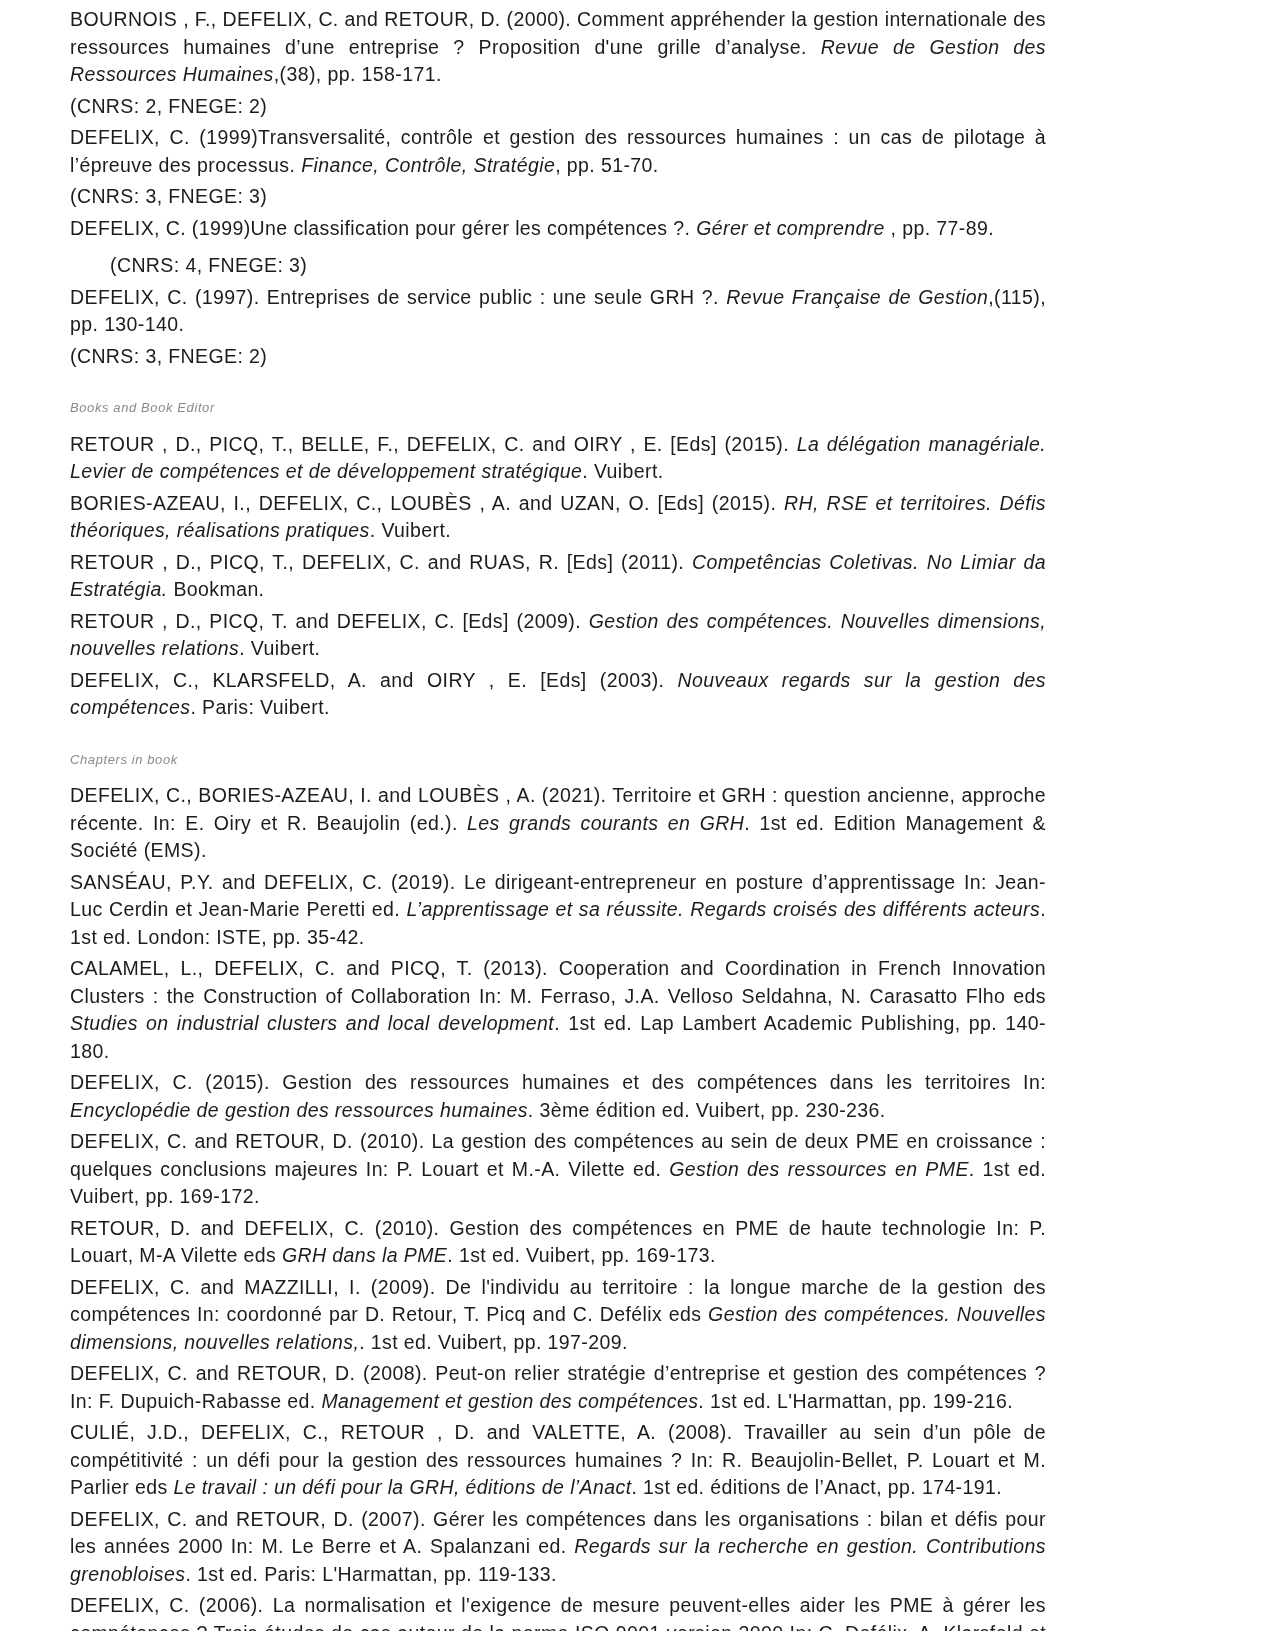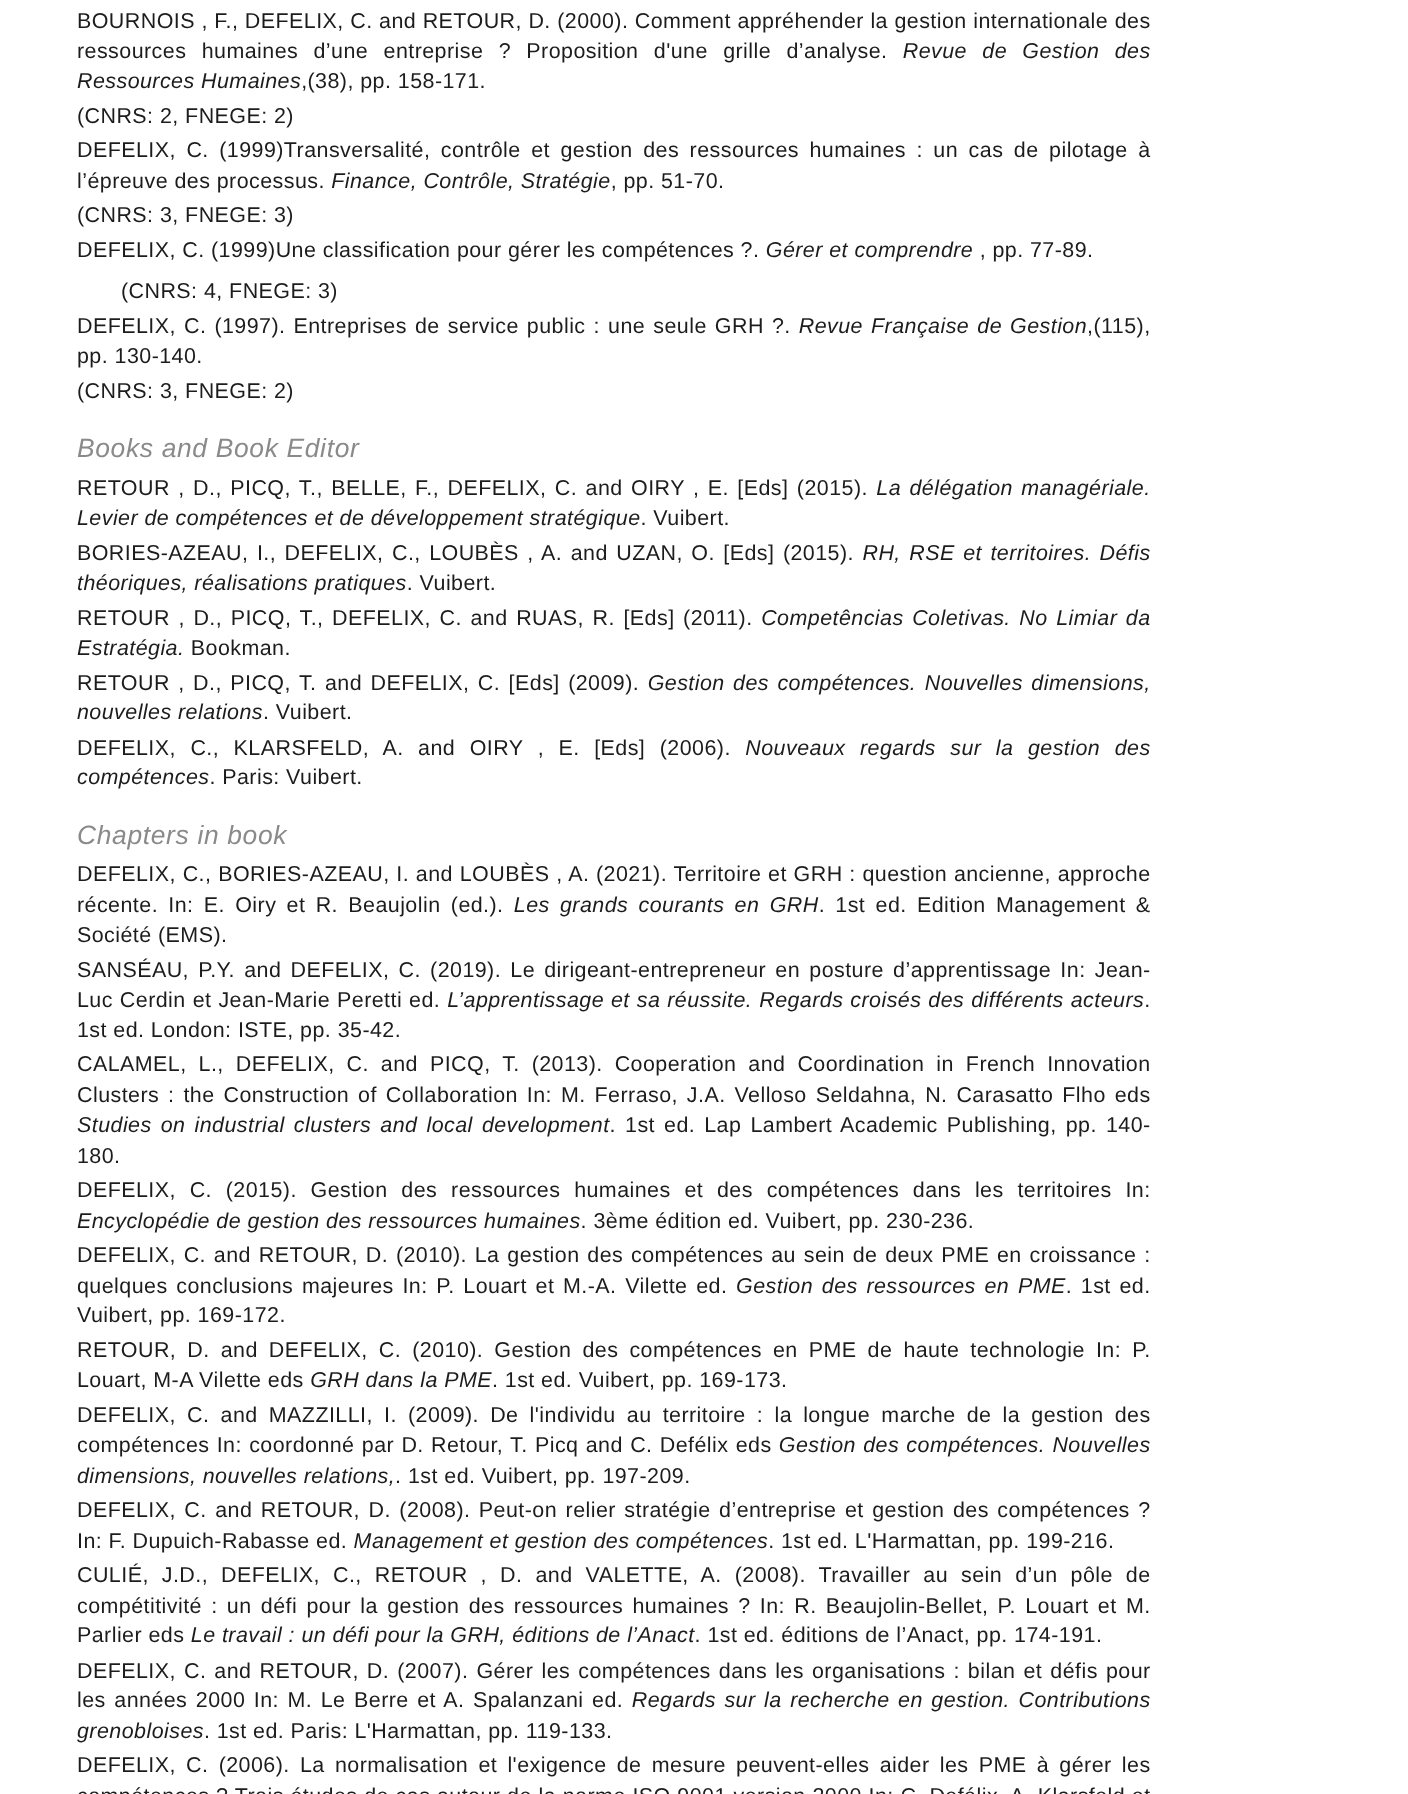--- a/index.html
+++ b/index.html
@@ -28,21 +28,21 @@
   p.rating {
     margin: 0 0 4px 0;
     text-align: left;
   }
   p.spaced { margin-top: 10px; margin-left: 40px; }
   .it { font-style: italic; }
   h2.section-heading {
     color: var(--heading);
     font-style: italic;
     font-weight: normal;
-    font-size: 24px;
+    font-size: 13px;
     letter-spacing: 0.6px;
     margin: 24px 0 9px 0;
     line-height: 27.5px;
   }
   section { margin: 0; }
 </style>
 </head>
 <body>
 
 <div class="page">
@@ -56,21 +56,21 @@
         <p class="rating spaced"><span>(CNRS: 4, FNEGE: 3)</span></p>
         <p class="ref"><span>DEFELIX, C. (1997). Entreprises de service public : une seule GRH ?. </span><span class="it">Revue Française de Gestion</span><span>,(115), pp. 130-140.</span></p>
         <p class="rating"><span>(CNRS: 3, FNEGE: 2)</span></p>
       </section>
       <section>
         <h2 class="section-heading">Books and Book Editor</h2>
         <p class="ref"><span>RETOUR , D., PICQ, T., BELLE, F., DEFELIX, C. and OIRY , E. [Eds] (2015). </span><span class="it">La délégation managériale. Levier de compétences et de développement stratégique</span><span>. Vuibert.</span></p>
         <p class="ref"><span>BORIES-AZEAU, I., DEFELIX, C., LOUBÈS , A. and UZAN, O. [Eds] (2015). </span><span class="it">RH, RSE et territoires. Défis théoriques, réalisations pratiques</span><span>. Vuibert.</span></p>
         <p class="ref"><span>RETOUR , D., PICQ, T., DEFELIX, C. and RUAS, R. [Eds] (2011). </span><span class="it">Competências Coletivas. No Limiar da Estratégia.</span><span> Bookman.</span></p>
         <p class="ref"><span>RETOUR , D., PICQ, T. and DEFELIX, C. [Eds] (2009). </span><span class="it">Gestion des compétences. Nouvelles dimensions, nouvelles relations</span><span>. Vuibert.</span></p>
-        <p class="ref"><span>DEFELIX, C., KLARSFELD, A. and OIRY , E. [Eds] (2006). </span><span class="it">Nouveaux regards sur la gestion des compétences</span><span>. Paris: Vuibert.</span></p>
+        <p class="ref"><span>DEFELIX, C., KLARSFELD, A. and OIRY , E. [Eds] (2003). </span><span class="it">Nouveaux regards sur la gestion des compétences</span><span>. Paris: Vuibert.</span></p>
       </section>
       <section>
         <h2 class="section-heading">Chapters in book</h2>
         <p class="ref"><span>DEFELIX, C., BORIES-AZEAU, I. and LOUBÈS , A. (2021). Territoire et GRH : question ancienne, approche récente. In: E. Oiry et R. Beaujolin (ed.). </span><span class="it">Les grands courants en GRH</span><span>. 1st ed. Edition Management &amp; Société (EMS).</span></p>
         <p class="ref"><span>SANSÉAU, P.Y. and DEFELIX, C. (2019). Le dirigeant-entrepreneur en posture d’apprentissage In: Jean-Luc Cerdin et Jean-Marie Peretti ed. </span><span class="it">L’apprentissage et sa réussite. Regards croisés des différents acteurs</span><span>. 1st ed. London: ISTE, pp. 35-42.</span></p>
         <p class="ref"><span>CALAMEL, L., DEFELIX, C. and PICQ, T. (2013). Cooperation and Coordination in French Innovation Clusters : the Construction of Collaboration In: M. Ferraso, J.A. Velloso Seldahna, N. Carasatto Flho eds </span><span class="it">Studies on industrial clusters and local development</span><span>. 1st ed. Lap Lambert Academic Publishing, pp. 140-180.</span></p>
         <p class="ref"><span>DEFELIX, C. (2015). Gestion des ressources humaines et des compétences dans les territoires In: </span><span class="it">Encyclopédie de gestion des ressources humaines</span><span>. 3ème édition ed. Vuibert, pp. 230-236.</span></p>
         <p class="ref"><span>DEFELIX, C. and RETOUR, D. (2010). La gestion des compétences au sein de deux PME en croissance : quelques conclusions majeures In: P. Louart et M.-A. Vilette ed. </span><span class="it">Gestion des ressources en PME</span><span>. 1st ed. Vuibert, pp. 169-172.</span></p>
         <p class="ref"><span>RETOUR, D. and DEFELIX, C. (2010). Gestion des compétences en PME de haute technologie In: P. Louart, M-A Vilette eds </span><span class="it">GRH dans la PME</span><span>. 1st ed. Vuibert, pp. 169-173.</span></p>
         <p class="ref"><span>DEFELIX, C. and MAZZILLI, I. (2009). De l'individu au territoire : la longue marche de la gestion des compétences In: coordonné par D. Retour, T. Picq and C. Defélix eds </span><span class="it">Gestion des compétences. Nouvelles dimensions, nouvelles relations,</span><span>. 1st ed. Vuibert, pp. 197-209.</span></p>

